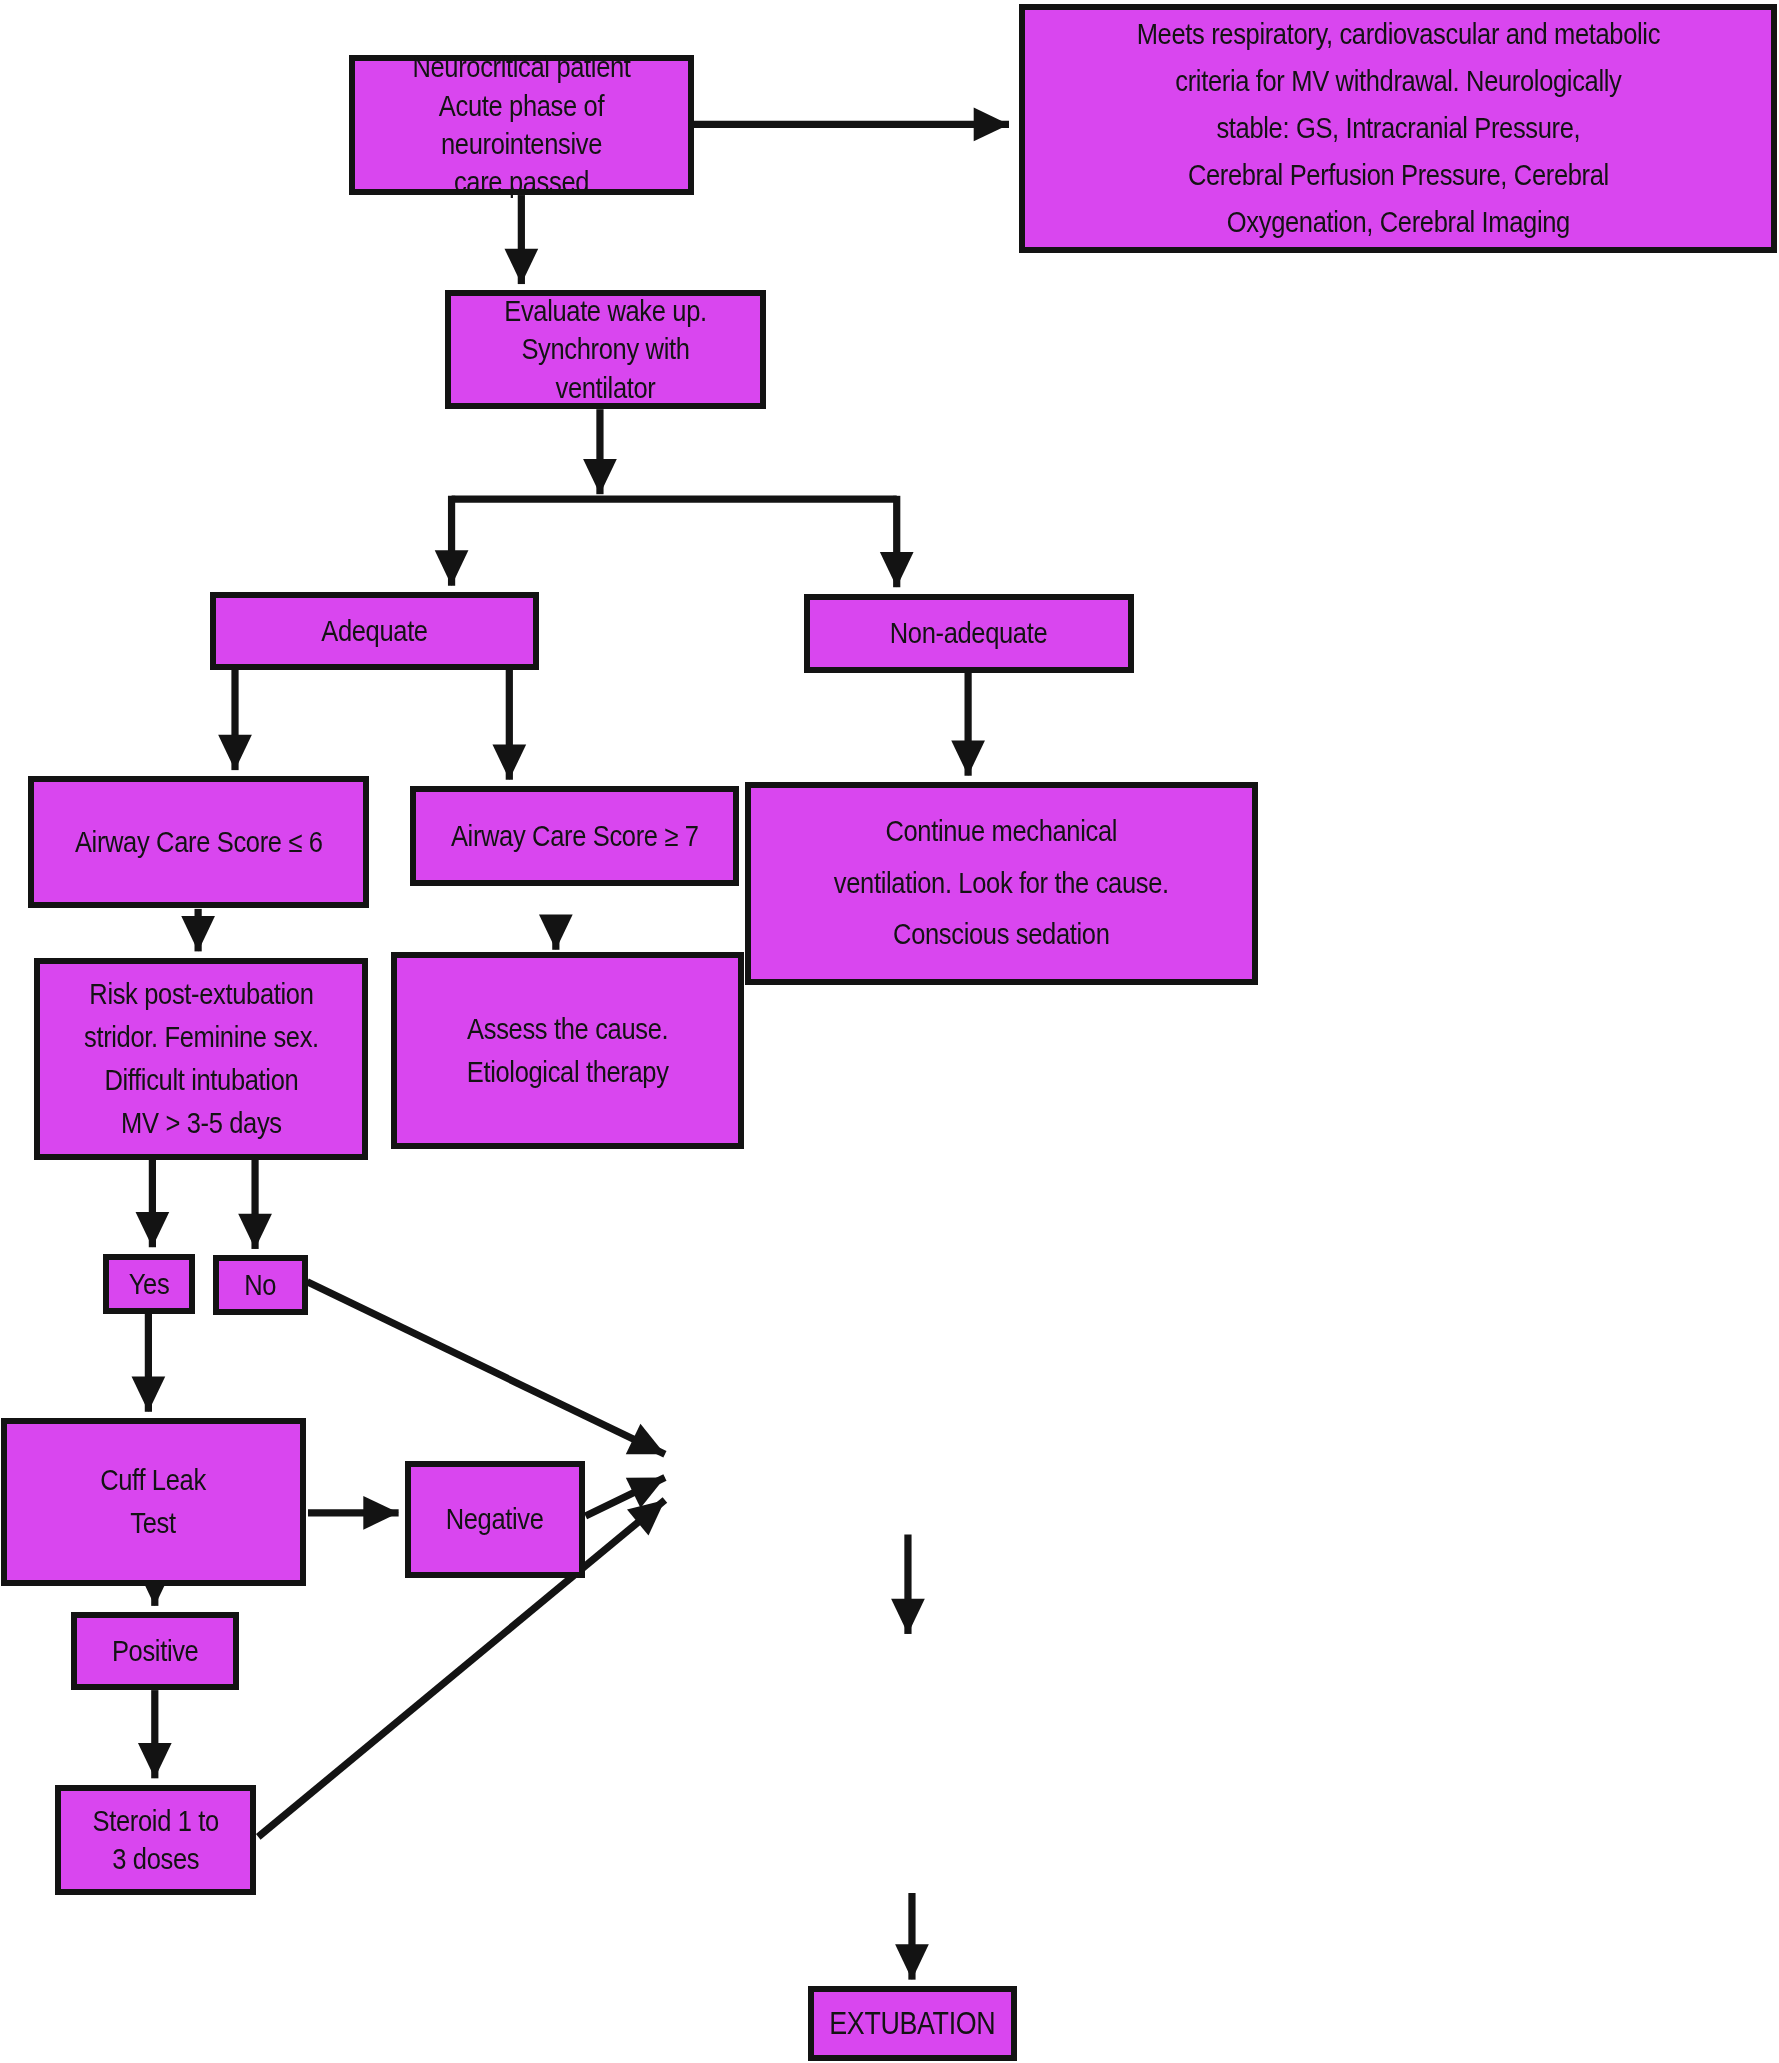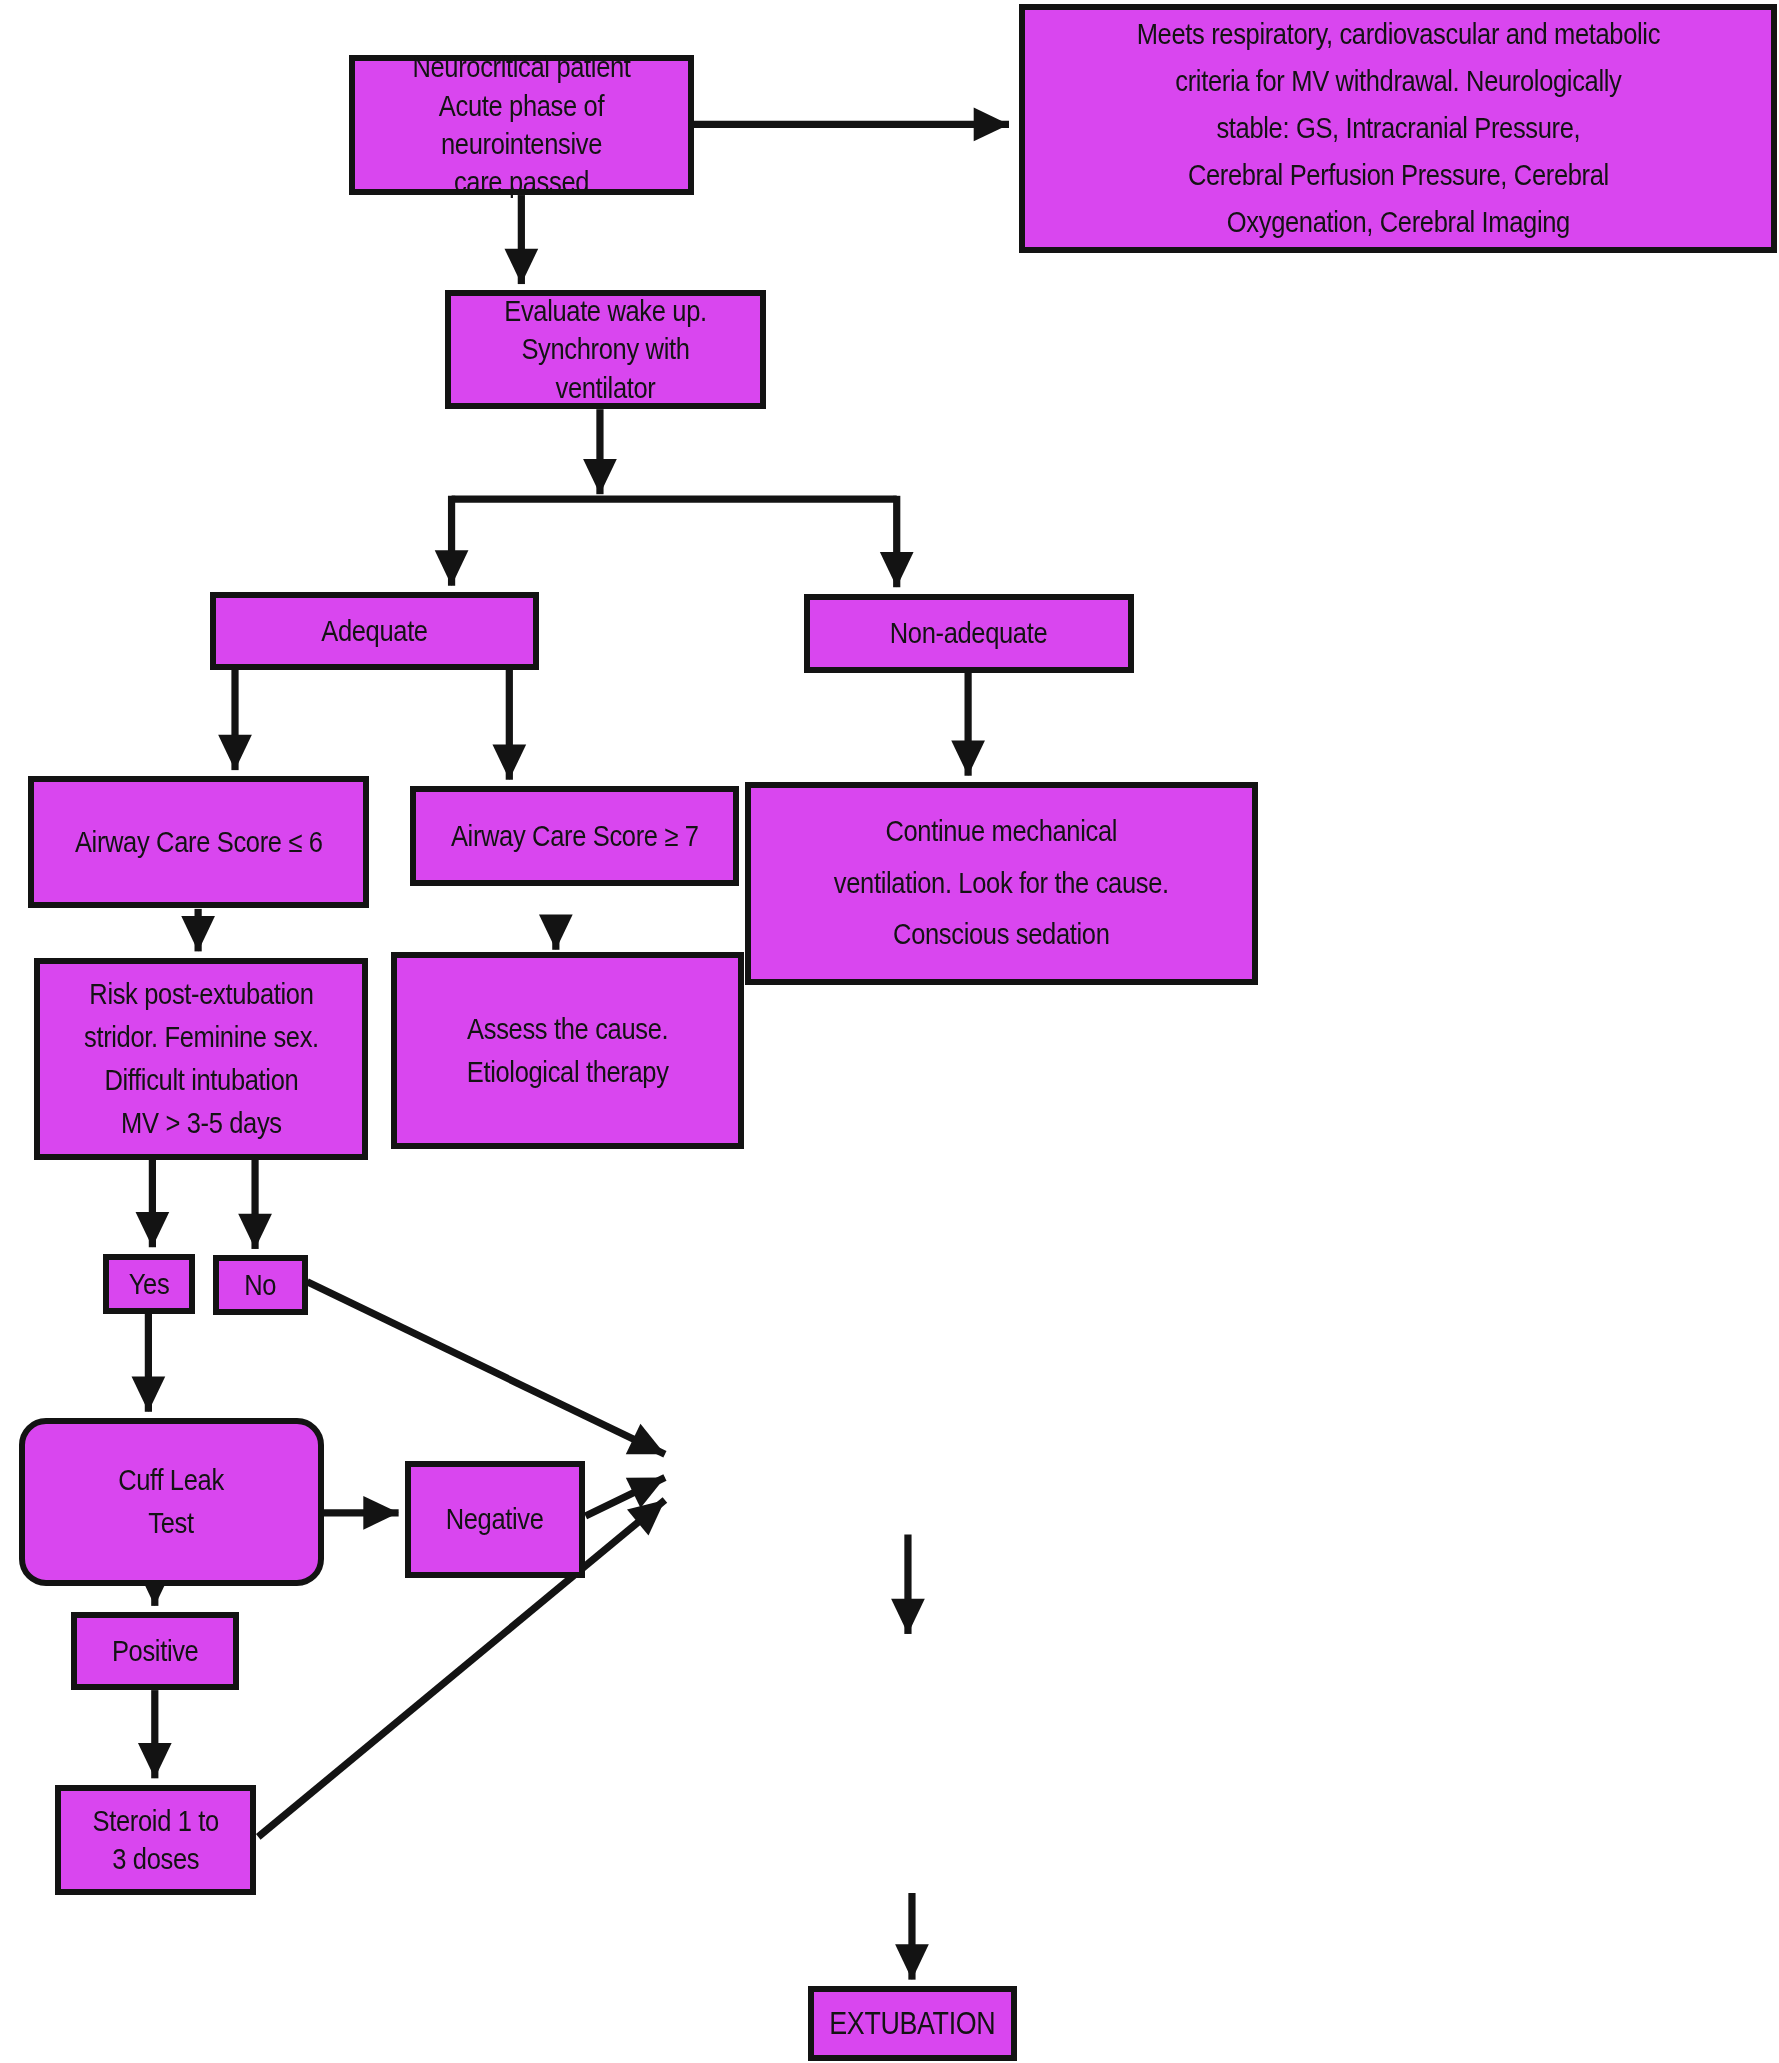--- a/index.html
+++ b/index.html
@@ -139,21 +139,21 @@
   </div>
 
   <div class="node" style="left:103px; top:1254px; width:92px; height:60px;">
     <span class="txt">Yes</span>
   </div>
 
   <div class="node" style="left:213px; top:1255px; width:95px; height:60px;">
     <span class="txt">No</span>
   </div>
 
-  <div class="node lh-mid" style="left:19px; top:1418px; width:305px; height:168px;border-radius:27px;">
+  <div class="node lh-mid" style="left:1px; top:1418px; width:305px; height:168px;">
     <span class="txt">Cuff Leak
 Test</span>
   </div>
 
   <div class="node" style="left:405px; top:1461px; width:180px; height:117px;">
     <span class="txt">Negative</span>
   </div>
 
 
   <div class="node" style="left:71px; top:1612px; width:168px; height:78px;">

